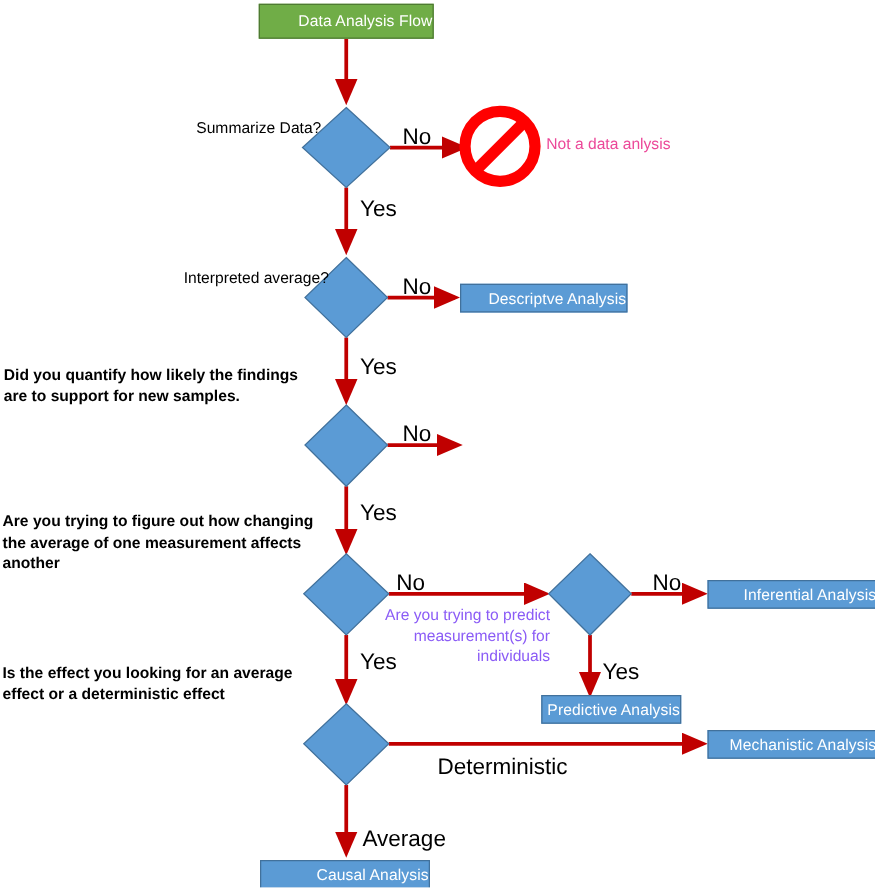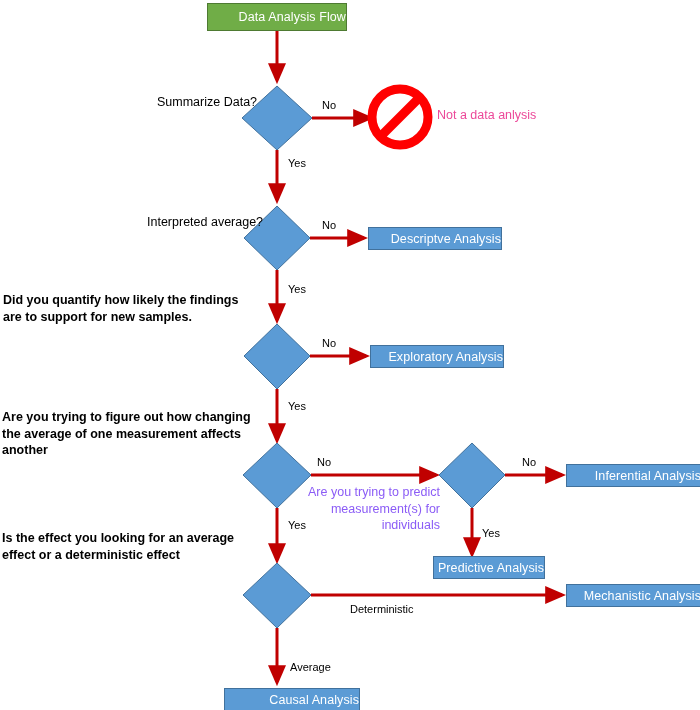--- a/index.html
+++ b/index.html
@@ -38,21 +38,21 @@
   .node-box.green {
     background: #70AD47;
     border: 1px solid #4E7A32;
   }
   .node-box.blue {
     background: #5B9BD5;
     border: 1px solid #41719C;
   }
   .edge-label {
     position: absolute;
-    font-size: 11px;
+    font-size: 18px;
     color: #000000;
     white-space: nowrap;
   }
   .question-text {
     position: absolute;
     font-size: 12.5px;
     color: #000000;
     line-height: 1.32;
     font-weight: 600;
   }
@@ -131,37 +131,34 @@
   </svg>
 
   <div class="node-box green" style="left:207px; top:3px; width:140px; height:28px;">
     <span>Data  Analysis Flow</span>
   </div>
 
   <div class="node-box blue" style="left:368px; top:227px; width:134px; height:23px;">
     <span>Descriptve Analysis</span>
   </div>
 
-  <div class="node-box blue" style="left:370px; top:345px; width:134px; height:23px;">
-    <span>Exploratory Analysis</span>
-  </div>
 
   <div class="node-box blue" style="left:566px; top:464px; width:136px; height:23px;">
     <span>Inferential Analysis</span>
   </div>
 
   <div class="node-box blue" style="left:433px; top:556px; width:112px; height:23px;">
     <span>Predictive Analysis</span>
   </div>
 
   <div class="node-box blue" style="left:566px; top:584px; width:136px; height:23px;">
     <span>Mechanistic Analysis</span>
   </div>
 
-  <div class="node-box blue" style="left:224px; top:688px; width:136px; height:23px;">
+  <div class="node-box blue" style="left:208px; top:688px; width:136px; height:23px;">
     <span>Causal Analysis</span>
   </div>
 
   <div class="terminator-label" style="left:437px; top:108px;">Not a data anlysis</div>
 
   <div class="question-text normal" style="left:157px; top:51px; width:200px;">Summarize Data?</div>
 
   <div class="question-text normal" style="left:147px; top:171px; width:220px;">Interpreted average?</div>
 
   <div class="question-text" style="left:3px; top:292px; width:255px;">Did you quantify how likely the findings are to support for new samples.</div>

